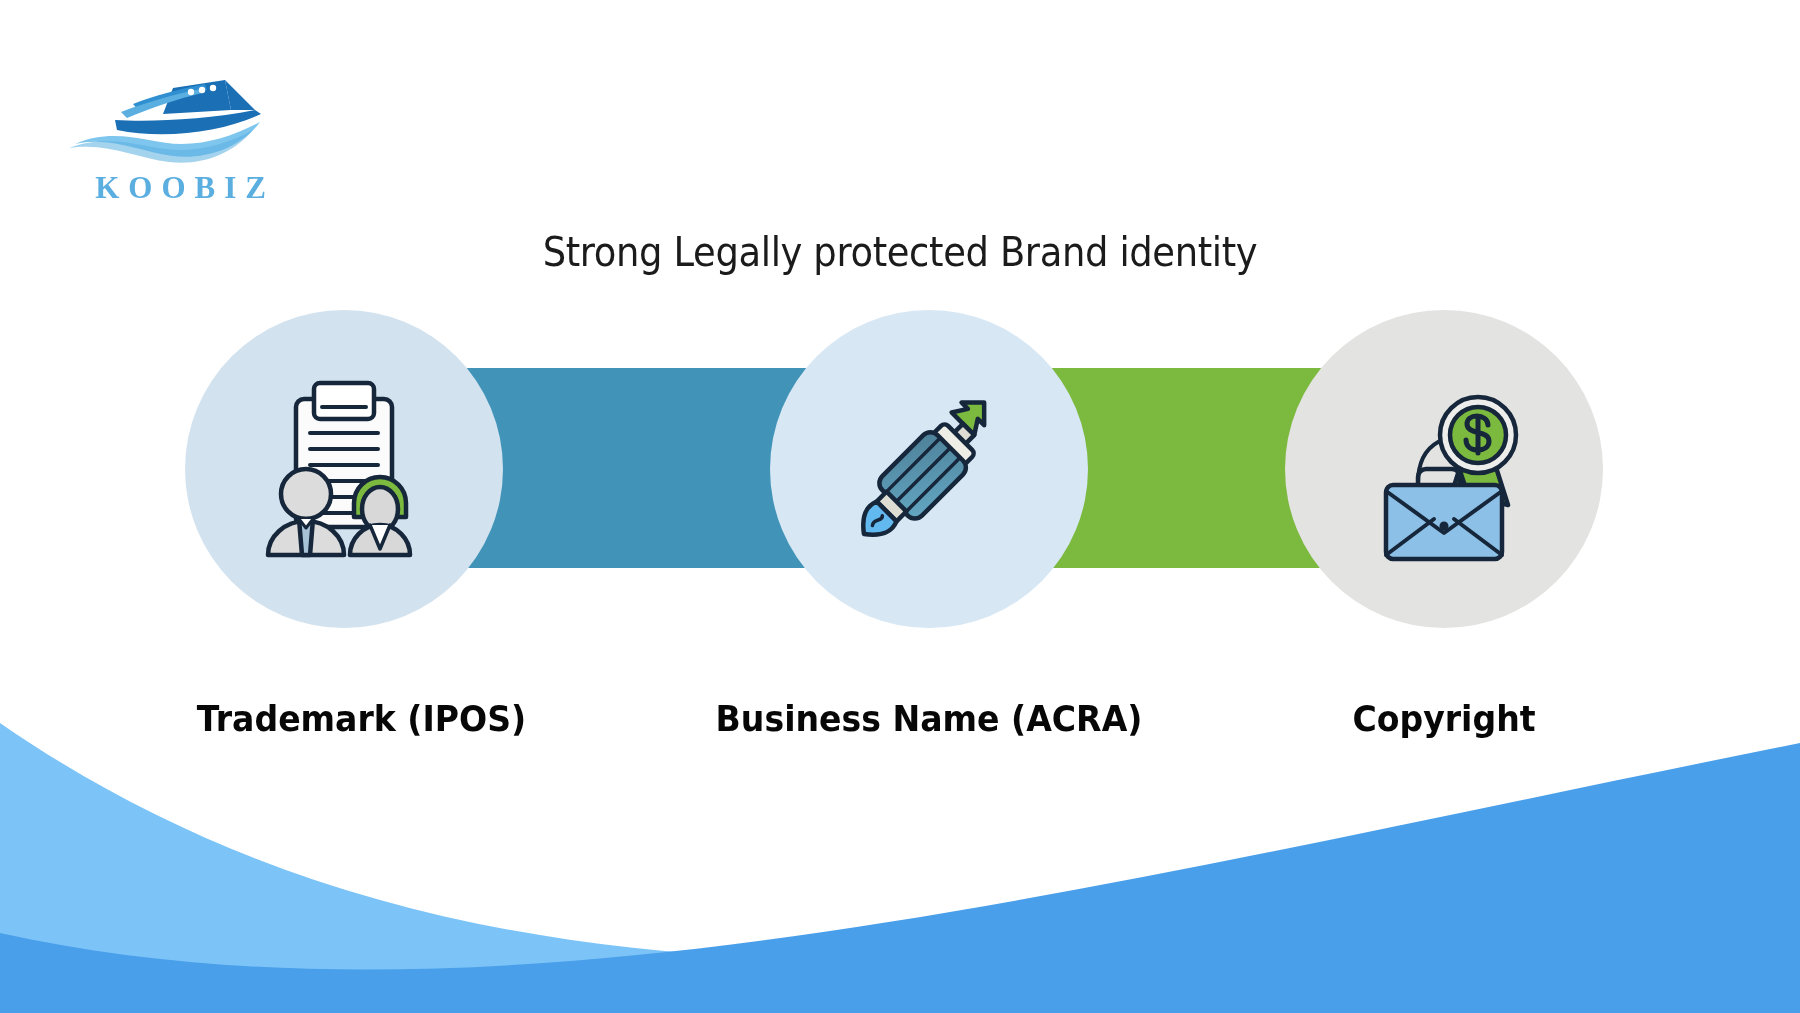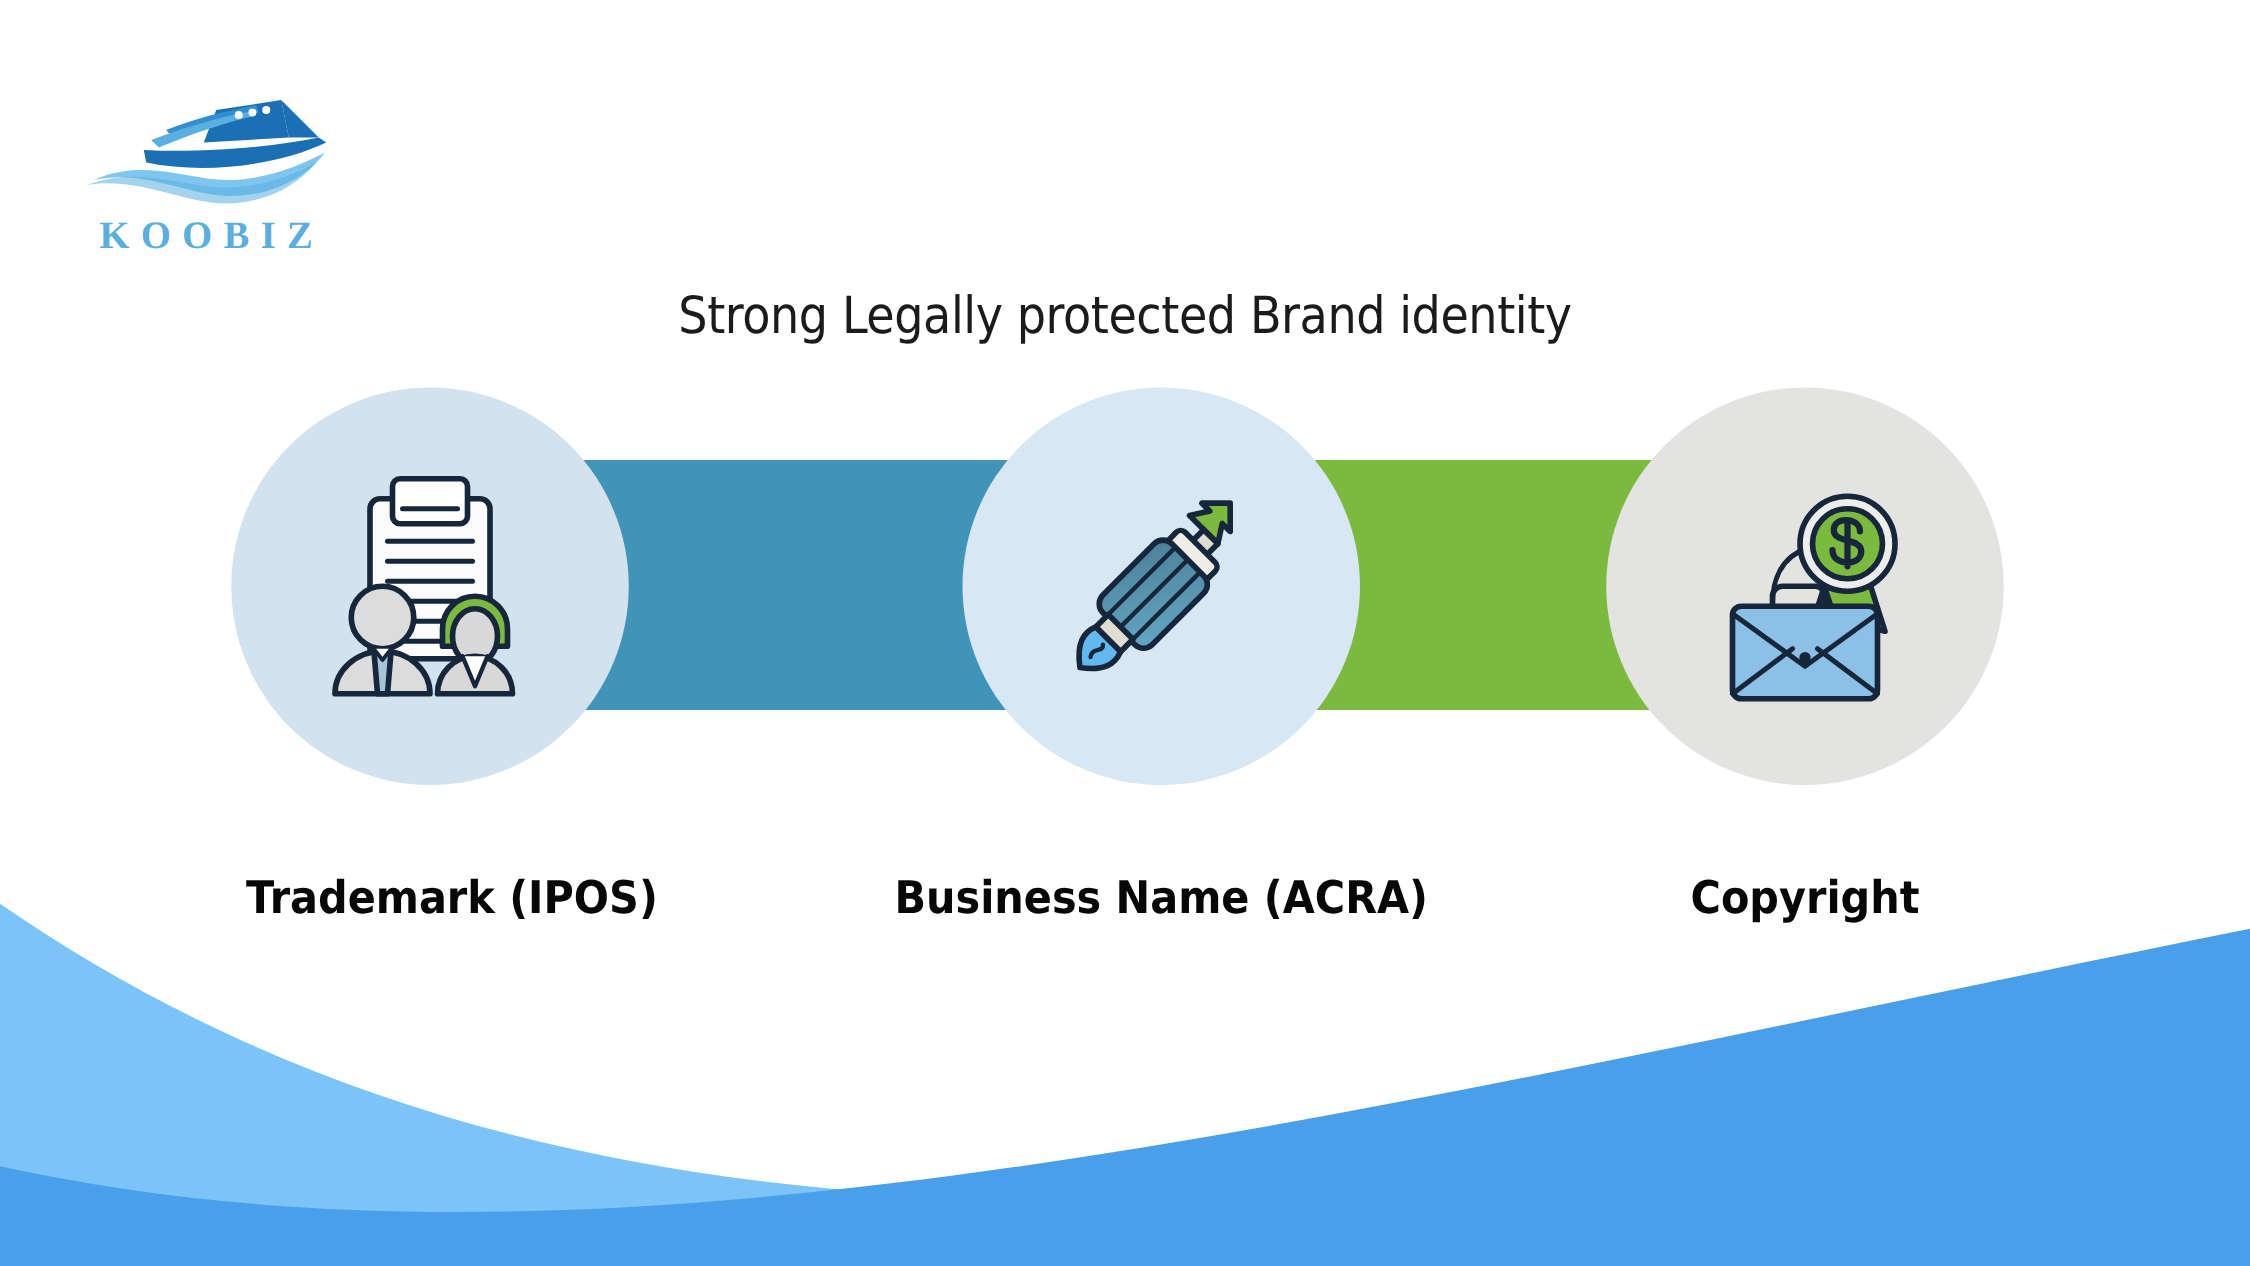--- a/index.html
+++ b/index.html
@@ -32,21 +32,21 @@
     left: 0;
     top: 0;
     width: 220px;
     height: 100px;
   }
   .logo-text {
     position: absolute;
     left: 0;
     top: 100px;
     width: 220px;
-    text-align: center;
+    text-align: right;
     font-family: "Liberation Serif", serif;
     font-size: 31px;
     font-weight: bold;
     letter-spacing: 9px;
     color: #5aaee0;
     text-indent: 9px;
   }
 
   
   .title {

